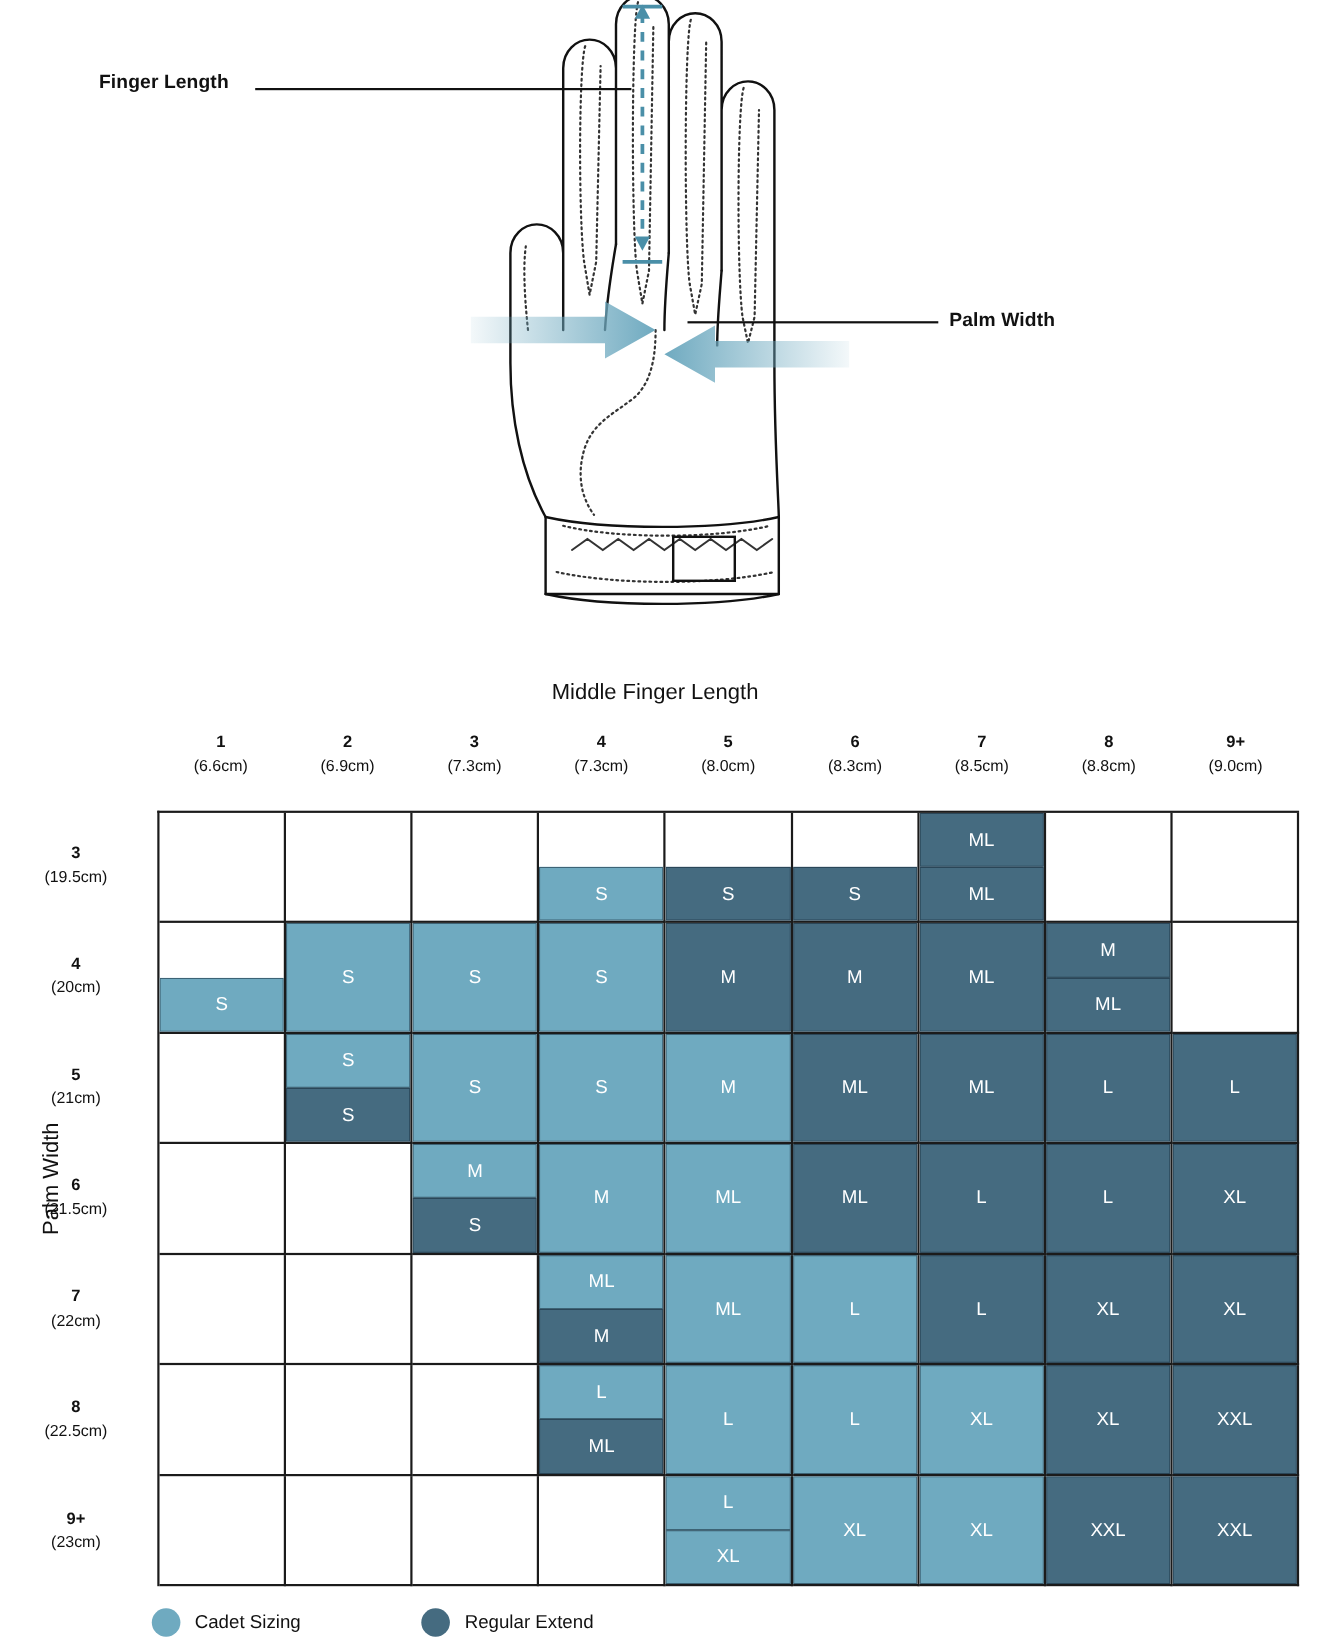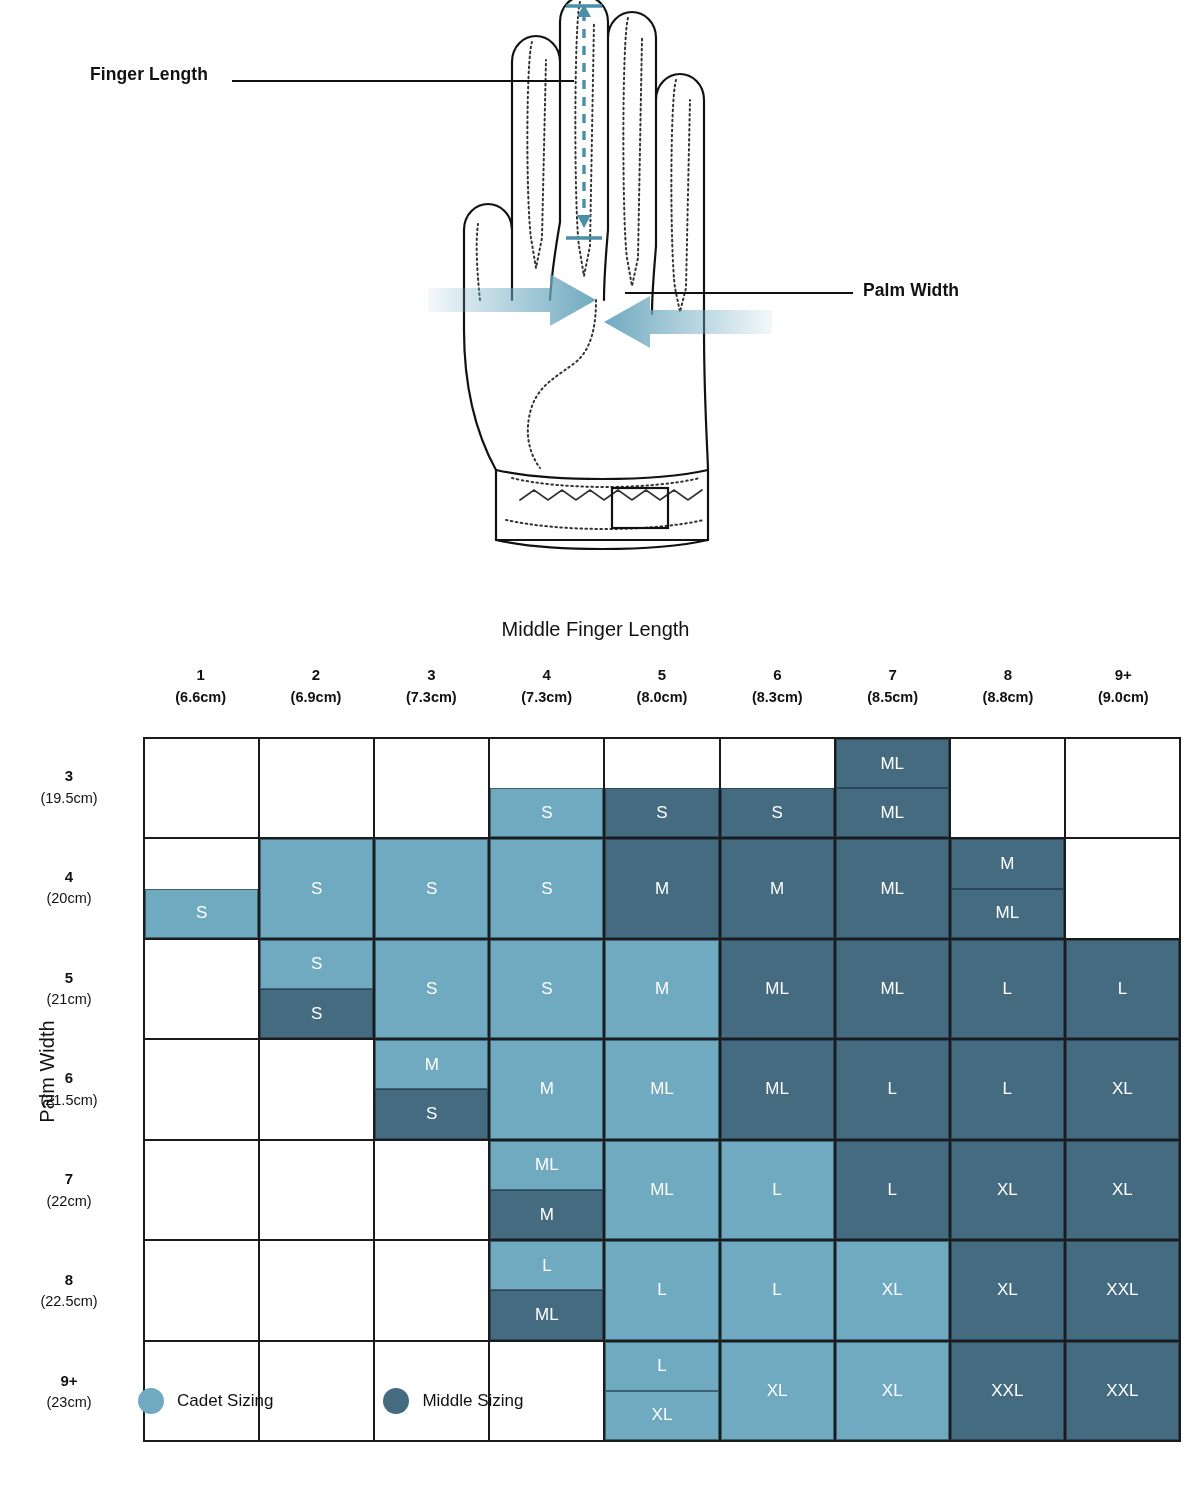--- a/index.html
+++ b/index.html
@@ -91,21 +91,20 @@
     line-height: 1.5;
   }
   .col-head-num {
     font-weight: bold;
     font-size: 15px;
     display: block;
   }
   .col-head-cm {
     font-size: 14.5px;
     display: block;
-    font-weight: bold;
   }
 
   #y-axis-label {
     position: absolute;
     left: -33px;
     top: 1060px;
     width: 160px;
     text-align: center;
     font-size: 20px;
     transform: rotate(-90deg);
@@ -188,21 +187,21 @@
   .stack-two {
     position: absolute;
     left: 0; top: 0;
     width: 100%; height: 100%;
   }
 
   
   #legend {
     position: absolute;
     left: 138px;
-    top: 1388px;
+    top: 1462px;
     display: flex;
     align-items: center;
   }
   .legend-item {
     display: flex;
     align-items: center;
     margin-right: 110px;
   }
   .legend-dot {
     width: 26px;
@@ -542,15 +541,15 @@
     </div>
   </div>
 
 <div id="legend">
     <div class="legend-item">
       <span class="legend-dot" style="background: rgb(111, 170, 192);"></span>
       <span class="legend-label">Cadet Sizing</span>
     </div>
     <div class="legend-item">
       <span class="legend-dot" style="background: rgb(69, 107, 128);"></span>
-      <span class="legend-label">Middle Sizing</span>
+      <span class="legend-label">Regular Extend</span>
     </div>
   </div>
 
 </body></html>

